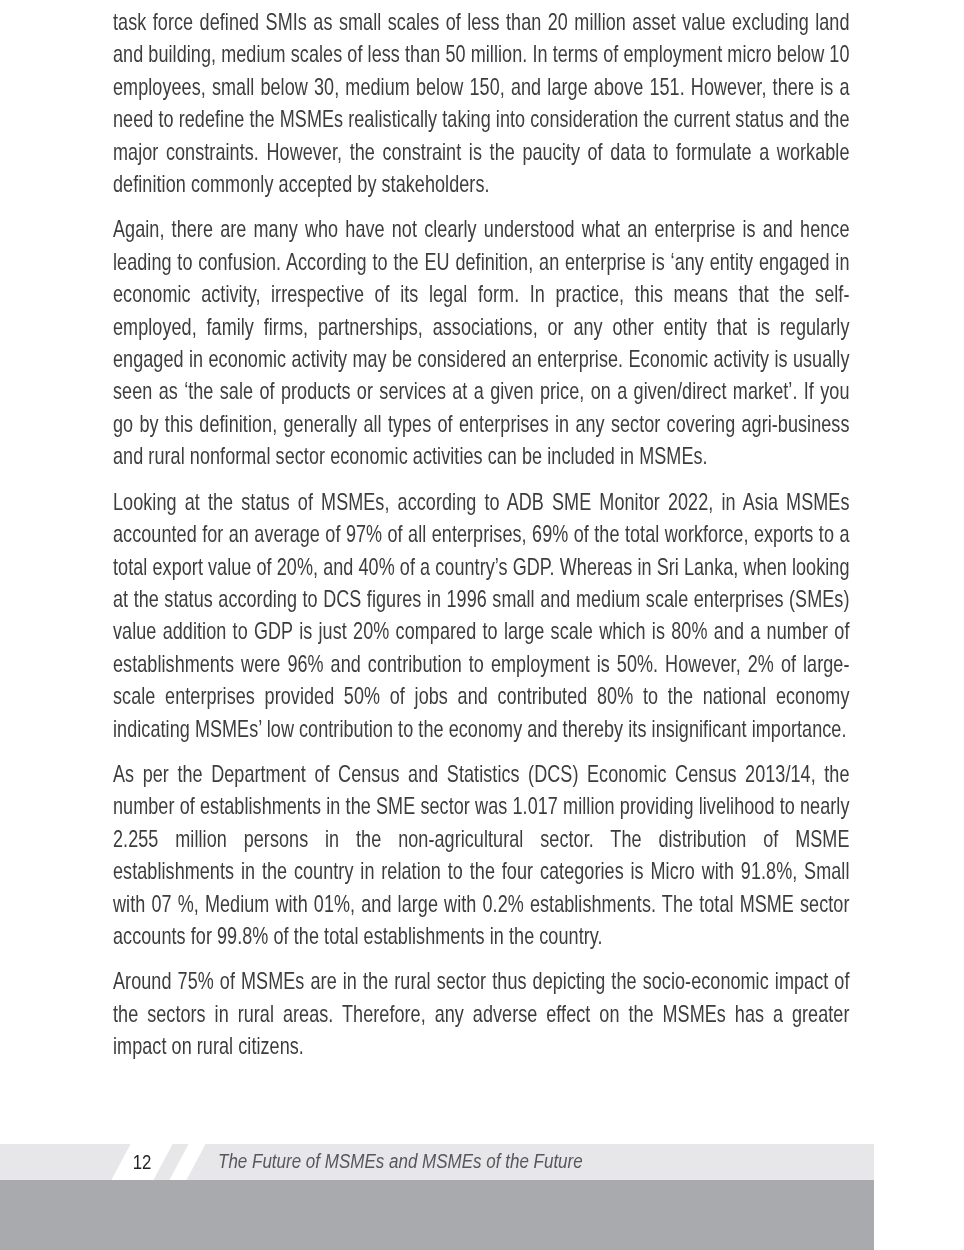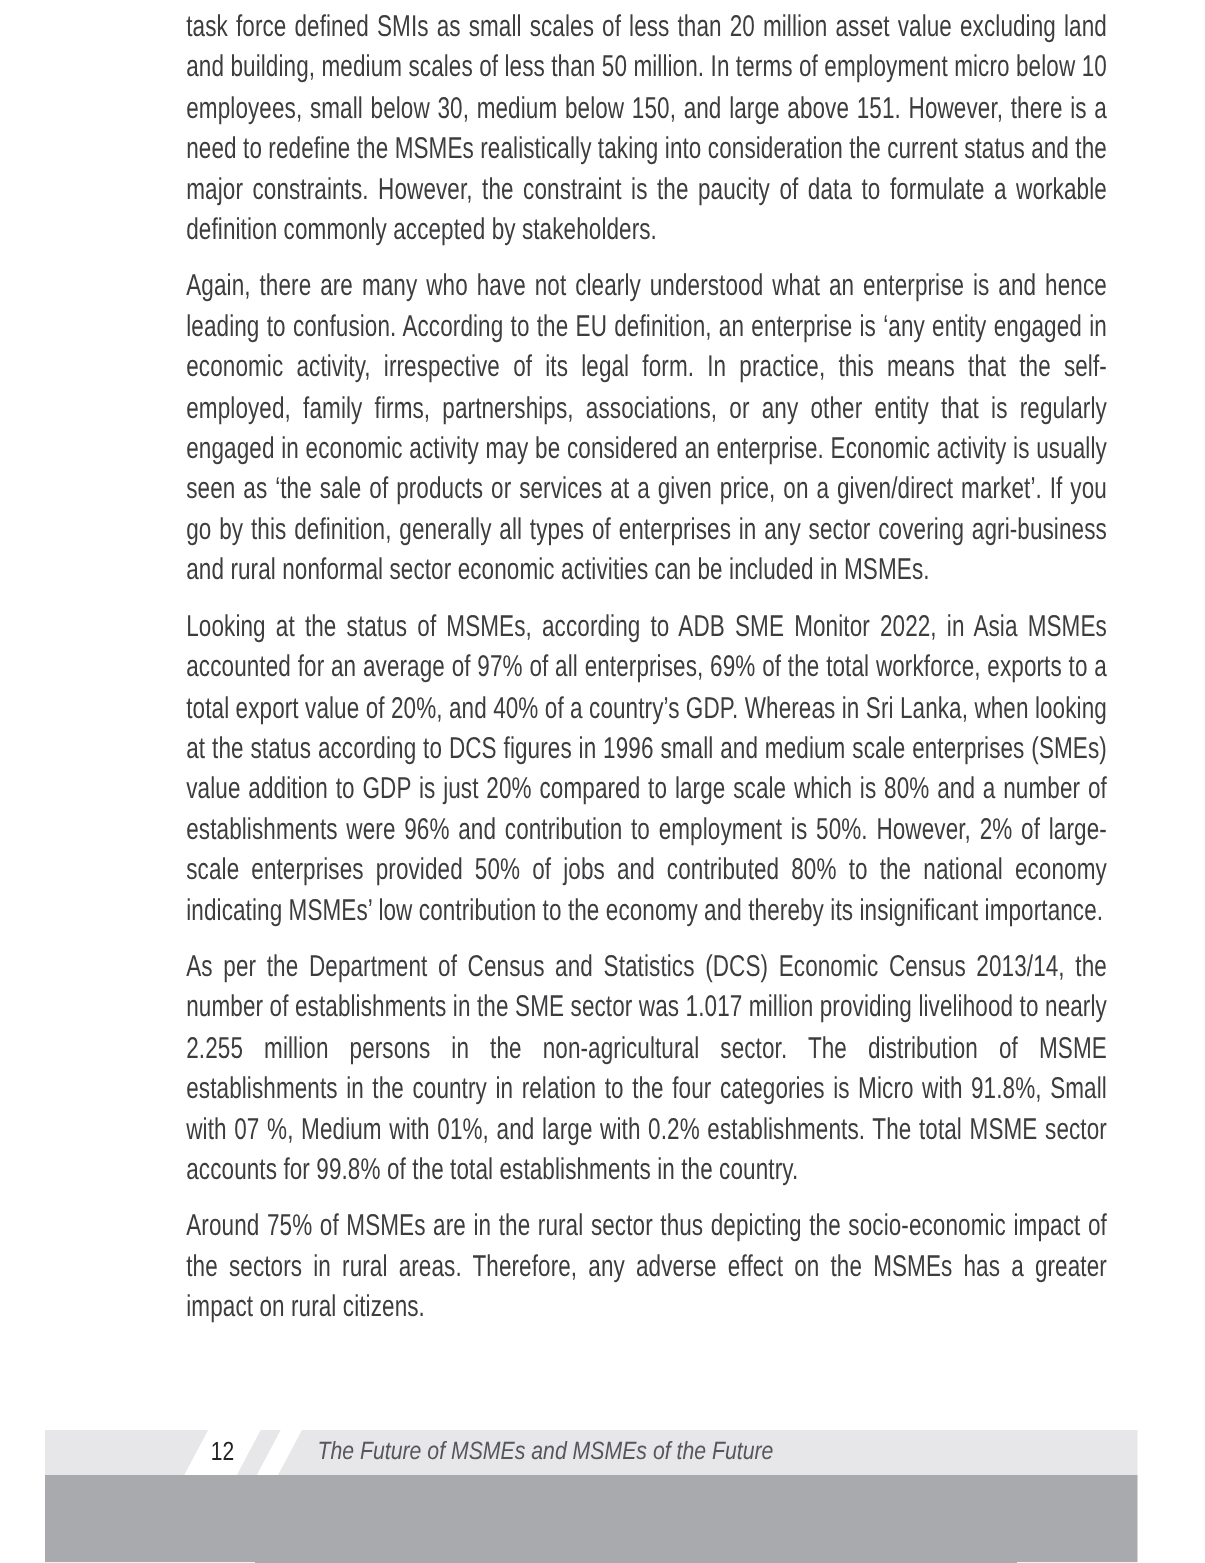--- a/index.html
+++ b/index.html
@@ -12,21 +12,20 @@
   }
   * { margin: 0; padding: 0; box-sizing: border-box; }
   html, body { background: #ffffff; }
   .page {
     position: relative;
     width: 874px;
     height: 1250px;
     background: var(--page-bg);
     overflow: hidden;
     font-family: "Liberation Sans", "DejaVu Sans", sans-serif;
-    margin-left: 36px;
   }
   
   .content {
     position: absolute;
     top: 6px;
     left: 113px;
     width: 982px;               
     transform: scaleX(0.75);
     transform-origin: 0 0;
   }

